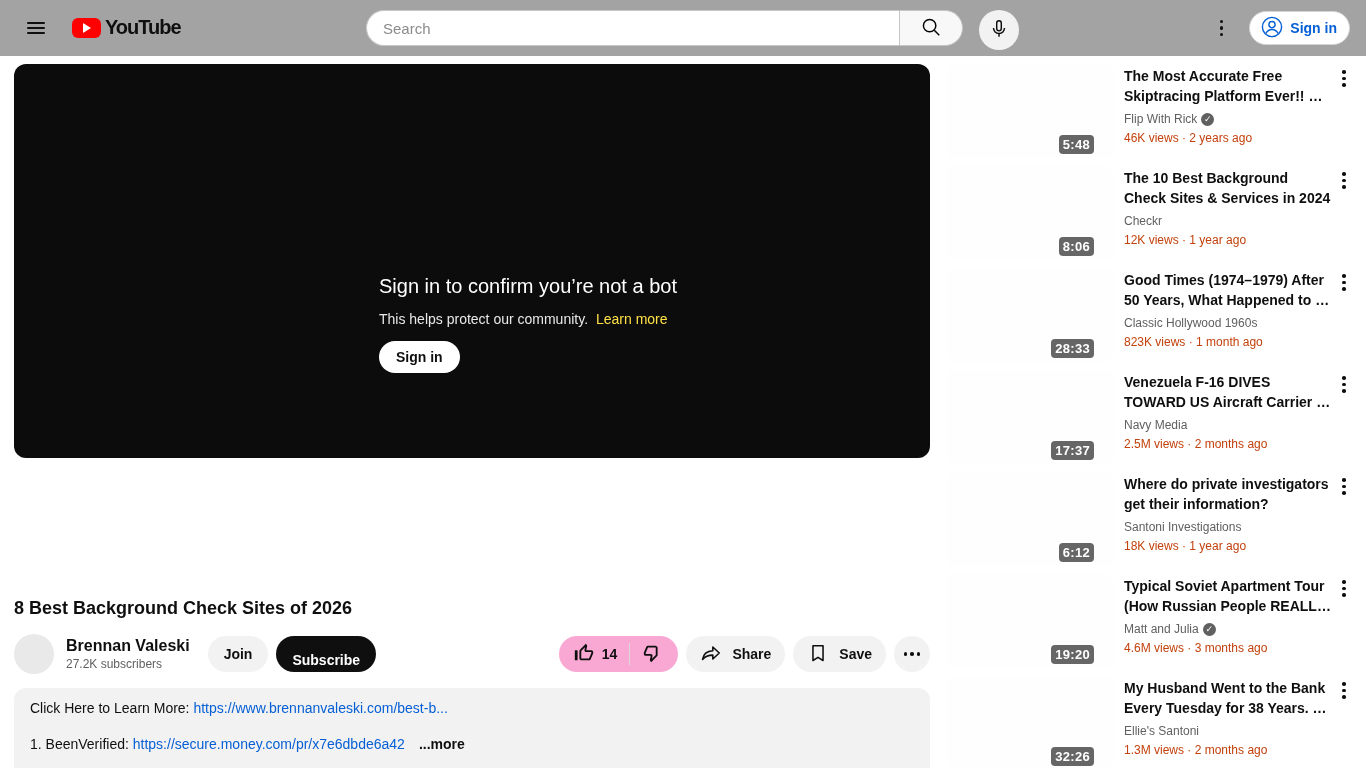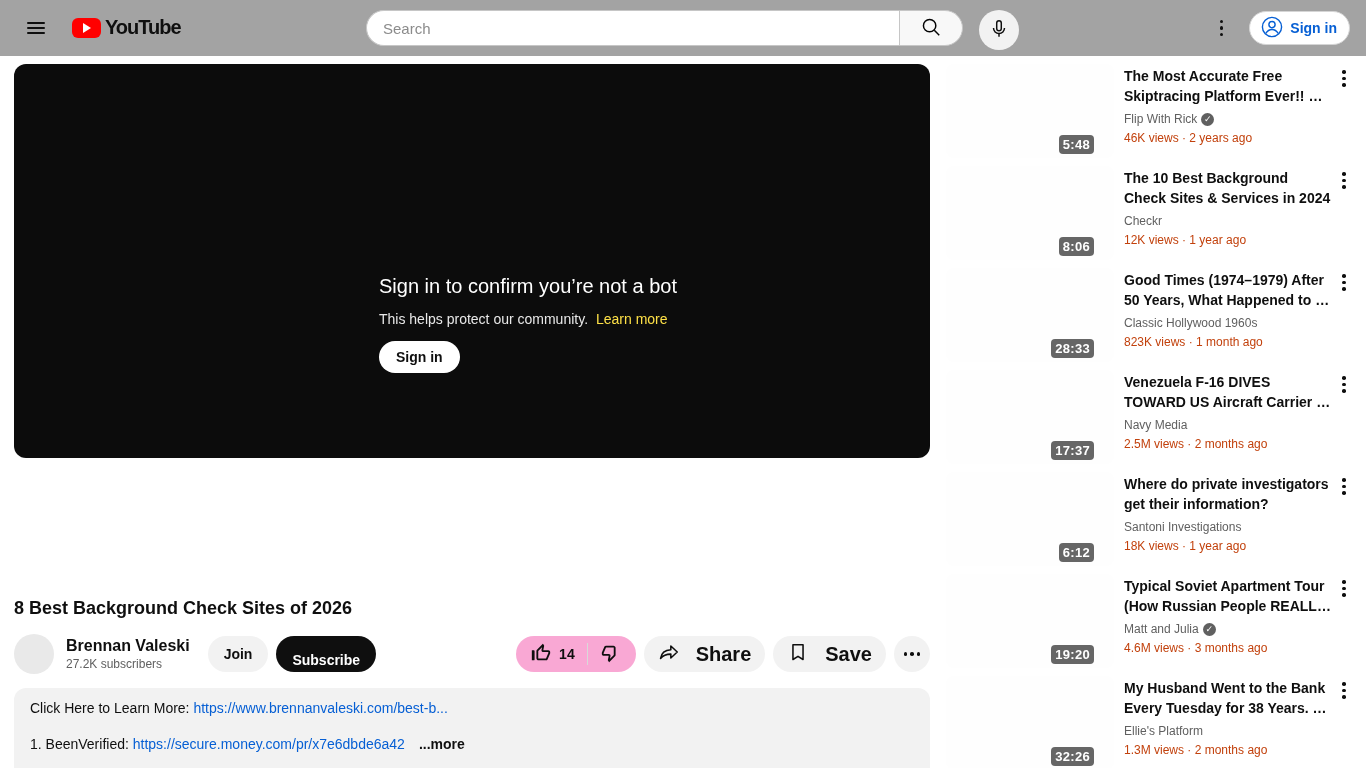--- a/index.html
+++ b/index.html
@@ -55,21 +55,21 @@
     font-size:14px; font-weight:600; color:#0f0f0f; cursor:pointer; font-family:"Liberation Sans",sans-serif; }
   .subscribe-btn { margin-left:8px; height:36px; padding:16px 16px; border:none; border-radius:18px; background:#0f0f0f;
     color:#fff; font-size:14px; font-weight:600; cursor:pointer; font-family:"Liberation Sans",sans-serif; }
   .actions { display:flex; align-items:center; gap:8px; }
   .seg-pill { height:36px; background:#f9a8d4; border-radius:18px; display:flex; align-items:center; }
   .seg-like { display:flex; align-items:center; gap:7px; padding:0 12px 0 14px; height:36px; background:transparent;
     border:none; font-size:14px; font-weight:600; color:#0f0f0f; cursor:pointer; font-family:"Liberation Sans",sans-serif; }
   .seg-div { width:1px; height:22px; background:#d9d9d9; }
   .seg-dislike { padding:0 14px 0 12px; height:36px; background:transparent; border:none; display:flex; align-items:center; cursor:pointer; }
   .pill-btn { height:36px; padding:0 14px; background:#f2f2f2; border:none; border-radius:18px; display:flex;
-    align-items:center; gap:16px; font-size:20px; font-weight:600; color:#0f0f0f; cursor:pointer; font-family:"Liberation Sans",sans-serif; }
+    align-items:center; gap:10px; font-size:14px; font-weight:600; color:#0f0f0f; cursor:pointer; font-family:"Liberation Sans",sans-serif; }
   .more-btn { width:36px; height:36px; border-radius:50%; background:#f2f2f2; border:none; display:flex;
     align-items:center; justify-content:center; gap:3px; cursor:pointer; }
   .more-btn i { width:3.5px; height:3.5px; border-radius:50%; background:#0f0f0f; display:block; }
 
   .desc-box { margin-top:14px; background:#f2f2f2; border-radius:12px; padding:10px 16px; height:120px; font-size:14px; }
   .desc-meta { font-weight:700; line-height:20px; }
   .desc-meta .date { margin-left:7px; }
   .desc-line { line-height:20px; }
   .desc-link { color:#065fd4; text-decoration:none; cursor:pointer; }
   .desc-line2 { margin-top:16px; line-height:20px; }
@@ -342,21 +342,21 @@
       </button>
   </div>
 
   <div class="side-item">
     <div class="thumb">
       <span class="duration">32:26</span>
     </div>
     <div class="side-info">
       <div class="side-title">My Husband Went to the Bank Every Tuesday for 38 Years. …</div>
       <div class="side-channel">
-        <span>Ellie's Platform</span>
+        <span>Ellie's Santoni</span>
 
       </div>
       <div class="side-meta">1.3M views · 2 months ago</div>
     </div>
     <button class="side-kebab">
         <i></i>
         <i></i>
         <i></i>
       </button>
   </div>

